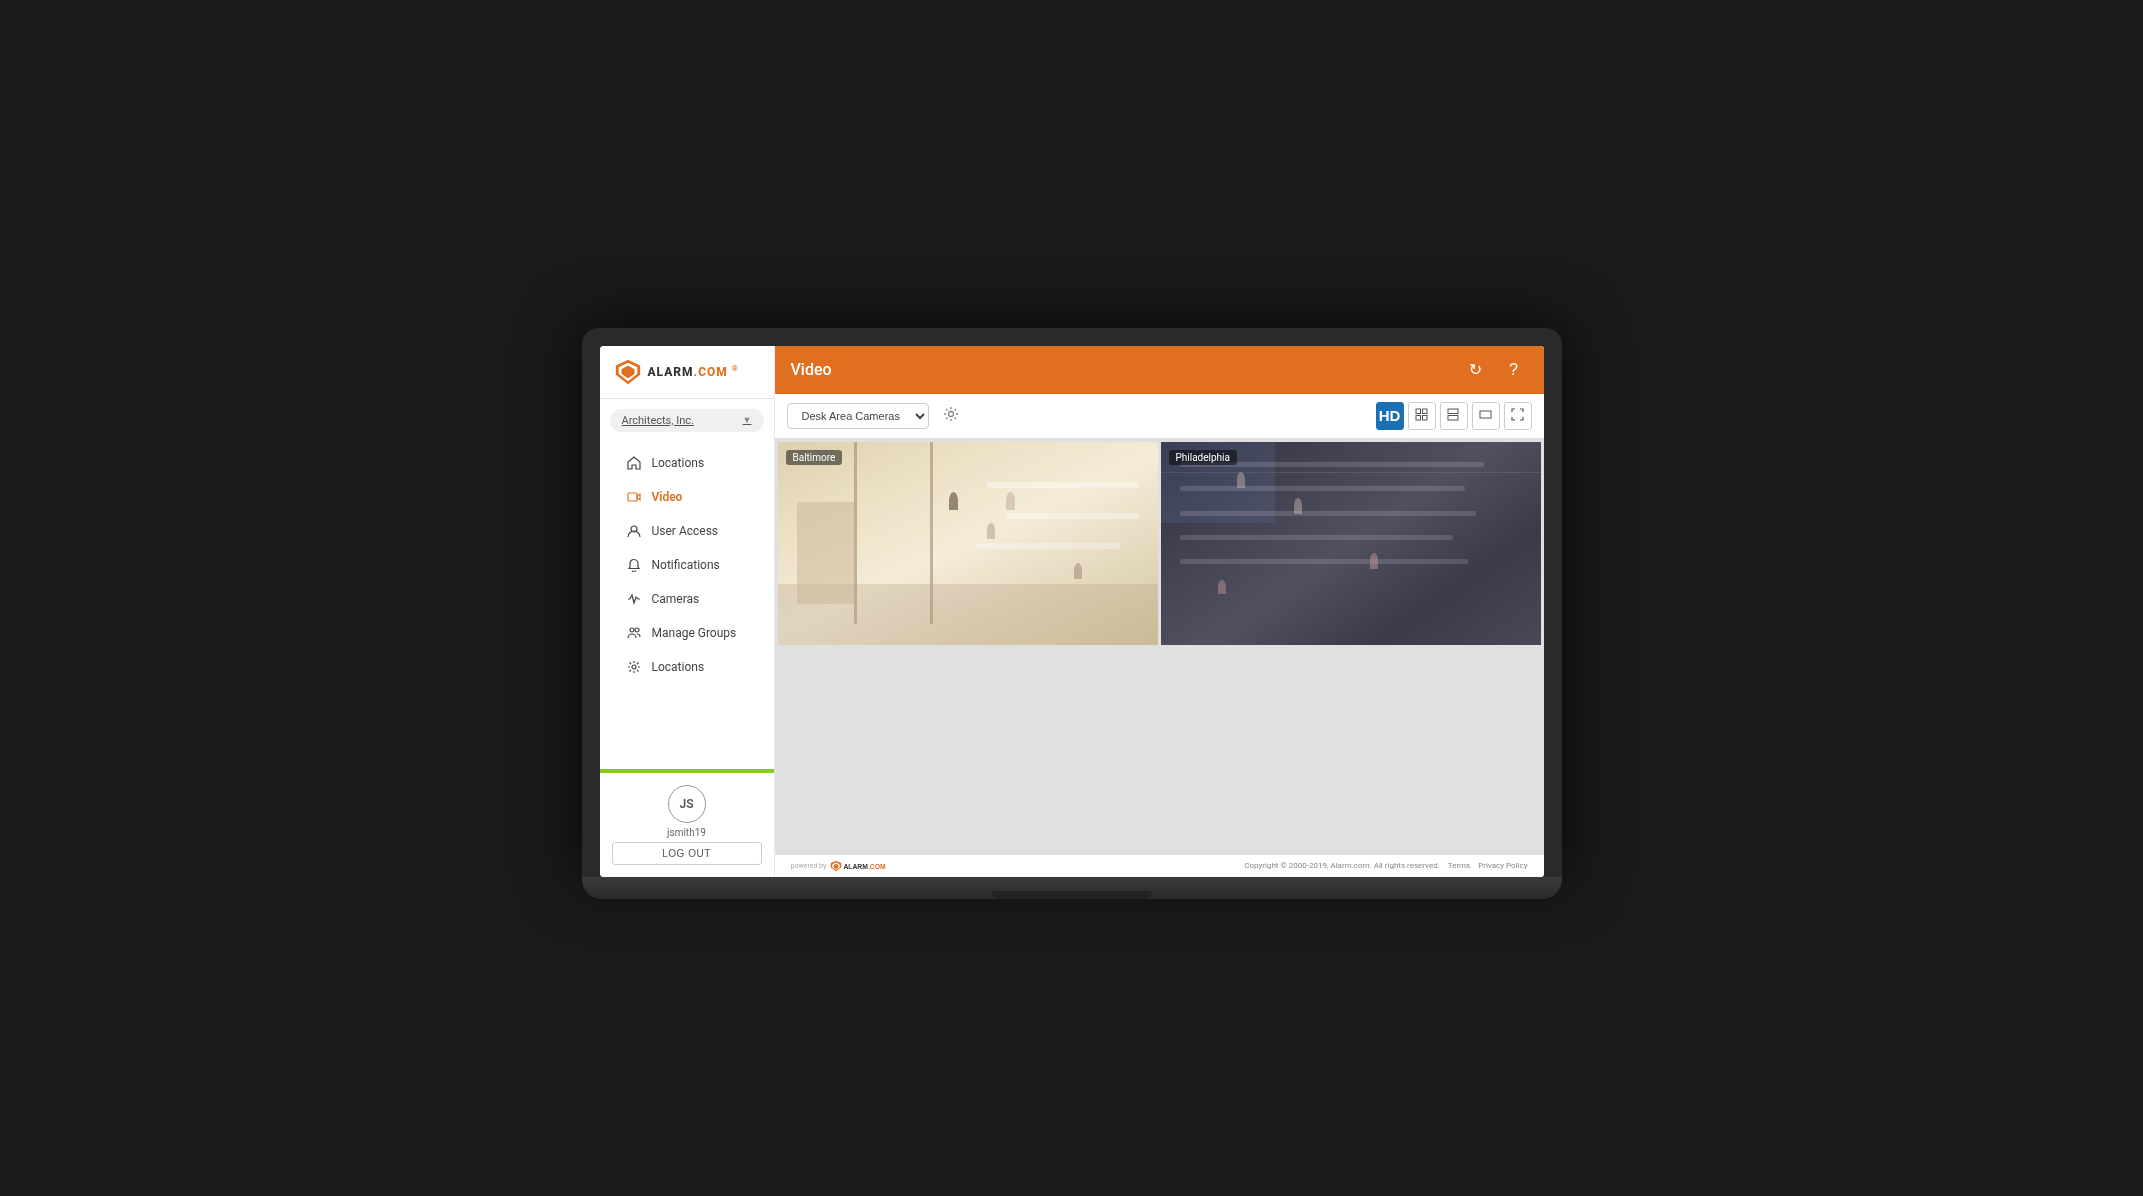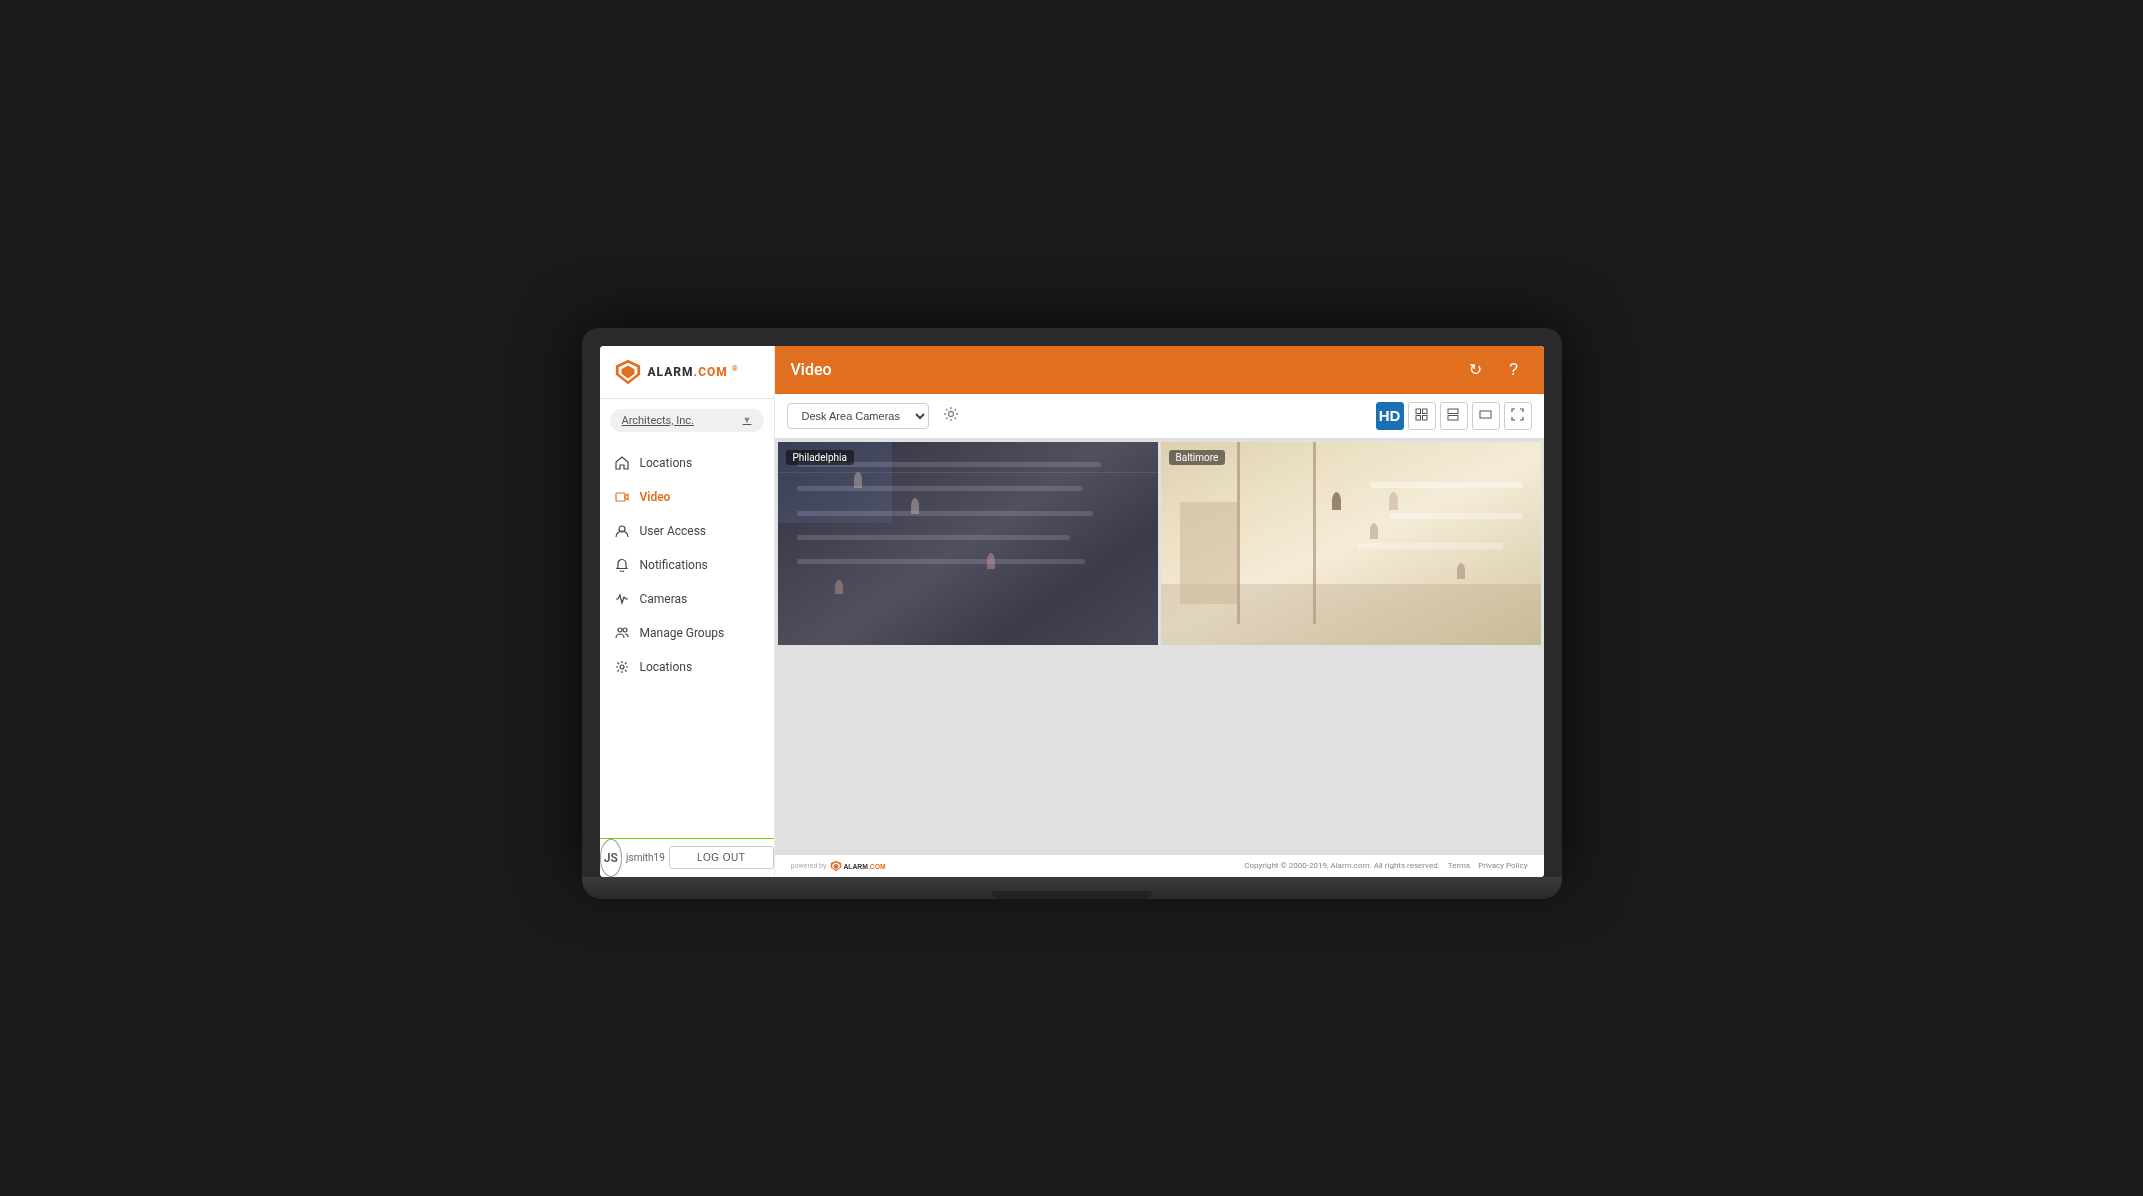--- a/index.html
+++ b/index.html
@@ -95,21 +95,21 @@
       color: #555;
       text-decoration: underline;
     }
     .org-selector-arrow {
       font-size: 9px;
       color: #888;
     }
 
     .nav-items {
       flex: 1;
-      padding: 4px 0;
+      padding: 4px 12px;
     }
     .nav-item {
       display: flex;
       align-items: center;
       gap: 10px;
       padding: 9px 14px;
       cursor: pointer;
       font-size: 12px;
       color: #444;
       transition: background 0.15s;
@@ -120,23 +120,24 @@
     .nav-icon {
       width: 16px;
       height: 16px;
       display: flex;
       align-items: center;
       justify-content: center;
       flex-shrink: 0;
     }
 
     .sidebar-footer {
-      border-top: 1px solid #84cc16;
-      display: flex;
-      flex-direction: row;
+      padding: 12px;
+      border-top: 4px solid #84cc16;
+      display: flex;
+      flex-direction: column;
       align-items: center;
       gap: 4px;
     }
     .user-avatar {
       width: 38px;
       height: 38px;
       border-radius: 50%;
       border: 1.5px solid #999;
       display: flex;
       align-items: center;
@@ -522,57 +523,57 @@
                       <polyline points="9,12 12,12 12,9" stroke="#555" stroke-width="1.2" fill="none"></polyline>
                     </svg>
                 </span>
               </button>
             </div>
           </div>
 
           <div class="video-grid">
 
 
+
+            <div class="video-cell">
+              <div class="office-img balt-bg">
+                <div style="position:absolute;inset:0;background:linear-gradient(155deg,#ddd0b0 0%,#ece0c4 25%,#f5ecd8 50%,#e4d8bc 75%,#d4c8a4 100%);"></div>
+                <div style="position:absolute;top:0;left:20%;width:3px;height:90%;background:rgba(160,140,110,0.6);"></div>
+                <div style="position:absolute;top:0;left:40%;width:3px;height:90%;background:rgba(160,140,110,0.6);"></div>
+                <div style="position:absolute;bottom:0;left:0;right:0;height:30%;background:rgba(180,160,130,0.3);"></div>
+                <div style="position:absolute;top:30%;left:5%;width:15%;height:50%;background:rgba(200,180,150,0.5);"></div>
+                <div style="position:absolute;top:20%;right:5%;width:40%;height:6px;background:rgba(255,255,255,0.4);"></div>
+                <div style="position:absolute;top:35%;right:5%;width:35%;height:6px;background:rgba(255,255,255,0.35);"></div>
+                <div style="position:absolute;top:50%;right:10%;width:38%;height:6px;background:rgba(255,255,255,0.3);"></div>
+                <div style="position:absolute;top:25%;left:45%;width:9px;height:18px;background:rgba(90,70,50,0.6);border-radius:50% 50% 0 0;"></div>
+                <div style="position:absolute;top:25%;left:60%;width:9px;height:18px;background:rgba(200,180,160,0.6);border-radius:50% 50% 0 0;"></div>
+                <div style="position:absolute;top:40%;left:55%;width:8px;height:16px;background:rgba(170,150,130,0.5);border-radius:50% 50% 0 0;"></div>
+                <div style="position:absolute;top:60%;right:20%;width:8px;height:16px;background:rgba(150,130,110,0.5);border-radius:50% 50% 0 0;"></div>
+              </div>
+              <div class="video-label">Baltimore</div>
+            </div>
 
             <div class="video-cell">
               <div class="office-img philly-bg">
                 <div style="position:absolute;inset:0;background:linear-gradient(145deg,#303040 0%,#404050 25%,#505060 50%,#3a3a4a 75%,#484858 100%);"></div>
                 <div style="position:absolute;top:15%;left:0;right:0;height:1px;background:rgba(255,255,255,0.1);"></div>
                 <div style="position:absolute;top:0;left:0;width:30%;height:40%;background:rgba(120,150,200,0.15);"></div>
                 <div style="position:absolute;top:10%;left:5%;width:80%;height:5px;background:rgba(200,200,220,0.2);border-radius:2px;"></div>
                 <div style="position:absolute;top:22%;left:5%;width:75%;height:5px;background:rgba(200,200,220,0.2);border-radius:2px;"></div>
                 <div style="position:absolute;top:34%;left:5%;width:78%;height:5px;background:rgba(200,200,220,0.2);border-radius:2px;"></div>
                 <div style="position:absolute;top:46%;left:5%;width:72%;height:5px;background:rgba(200,200,220,0.2);border-radius:2px;"></div>
                 <div style="position:absolute;top:58%;left:5%;width:76%;height:5px;background:rgba(200,200,220,0.2);border-radius:2px;"></div>
                 <div style="position:absolute;top:15%;left:20%;width:8px;height:16px;background:rgba(220,200,180,0.4);border-radius:50% 50% 0 0;"></div>
                 <div style="position:absolute;top:28%;left:35%;width:8px;height:16px;background:rgba(220,200,180,0.4);border-radius:50% 50% 0 0;"></div>
                 <div style="position:absolute;top:55%;left:55%;width:8px;height:16px;background:rgba(200,150,150,0.5);border-radius:50% 50% 0 0;"></div>
                 <div style="position:absolute;top:68%;left:15%;width:8px;height:14px;background:rgba(200,150,150,0.45);border-radius:50% 50% 0 0;"></div>
               </div>
               <div class="video-label">Philadelphia</div>
             </div>
 
-            <div class="video-cell">
-              <div class="office-img balt-bg">
-                <div style="position:absolute;inset:0;background:linear-gradient(155deg,#ddd0b0 0%,#ece0c4 25%,#f5ecd8 50%,#e4d8bc 75%,#d4c8a4 100%);"></div>
-                <div style="position:absolute;top:0;left:20%;width:3px;height:90%;background:rgba(160,140,110,0.6);"></div>
-                <div style="position:absolute;top:0;left:40%;width:3px;height:90%;background:rgba(160,140,110,0.6);"></div>
-                <div style="position:absolute;bottom:0;left:0;right:0;height:30%;background:rgba(180,160,130,0.3);"></div>
-                <div style="position:absolute;top:30%;left:5%;width:15%;height:50%;background:rgba(200,180,150,0.5);"></div>
-                <div style="position:absolute;top:20%;right:5%;width:40%;height:6px;background:rgba(255,255,255,0.4);"></div>
-                <div style="position:absolute;top:35%;right:5%;width:35%;height:6px;background:rgba(255,255,255,0.35);"></div>
-                <div style="position:absolute;top:50%;right:10%;width:38%;height:6px;background:rgba(255,255,255,0.3);"></div>
-                <div style="position:absolute;top:25%;left:45%;width:9px;height:18px;background:rgba(90,70,50,0.6);border-radius:50% 50% 0 0;"></div>
-                <div style="position:absolute;top:25%;left:60%;width:9px;height:18px;background:rgba(200,180,160,0.6);border-radius:50% 50% 0 0;"></div>
-                <div style="position:absolute;top:40%;left:55%;width:8px;height:16px;background:rgba(170,150,130,0.5);border-radius:50% 50% 0 0;"></div>
-                <div style="position:absolute;top:60%;right:20%;width:8px;height:16px;background:rgba(150,130,110,0.5);border-radius:50% 50% 0 0;"></div>
-              </div>
-              <div class="video-label">Baltimore</div>
-            </div>
-
           </div>
 
           <div class="main-footer">
             <div class="footer-logo">
               <span style="font-size:7px;color:#aaa;">powered by</span>
               <svg width="60" height="12" viewBox="0 0 80 16">
                 <polygon points="8,1 15,4 15,10 8,15 1,10 1,4" fill="#e07020"></polygon>
                 <polygon points="8,3 13,6 13,10 8,13 3,10 3,6" fill="white"></polygon>
                 <polygon points="8,5 11,7 11,10 8,12 5,10 5,7" fill="#e07020"></polygon>
                 <text x="18" y="12" font-size="9" font-weight="800" fill="#333" font-family="Arial">ALARM<tspan fill="#e07020">.COM</tspan></text>

